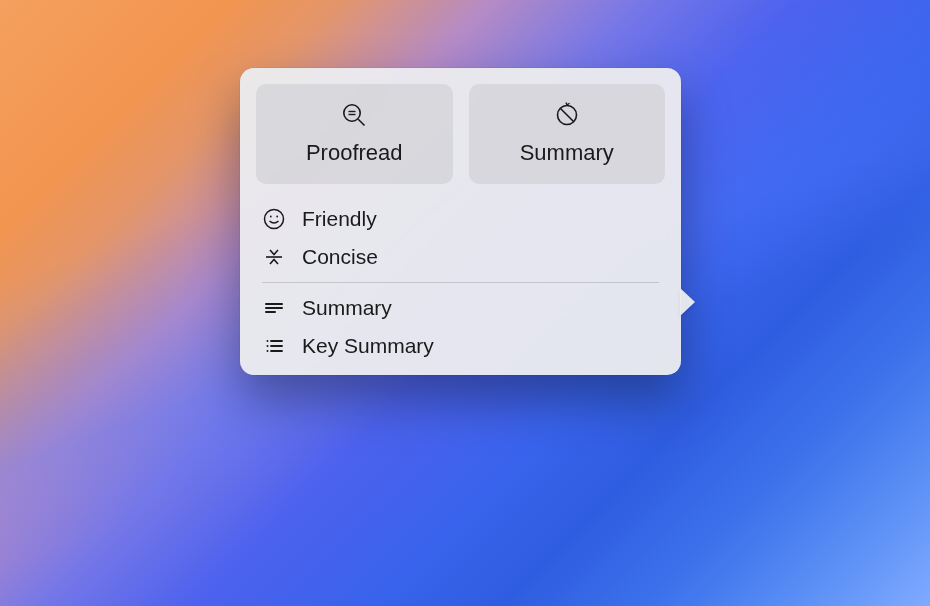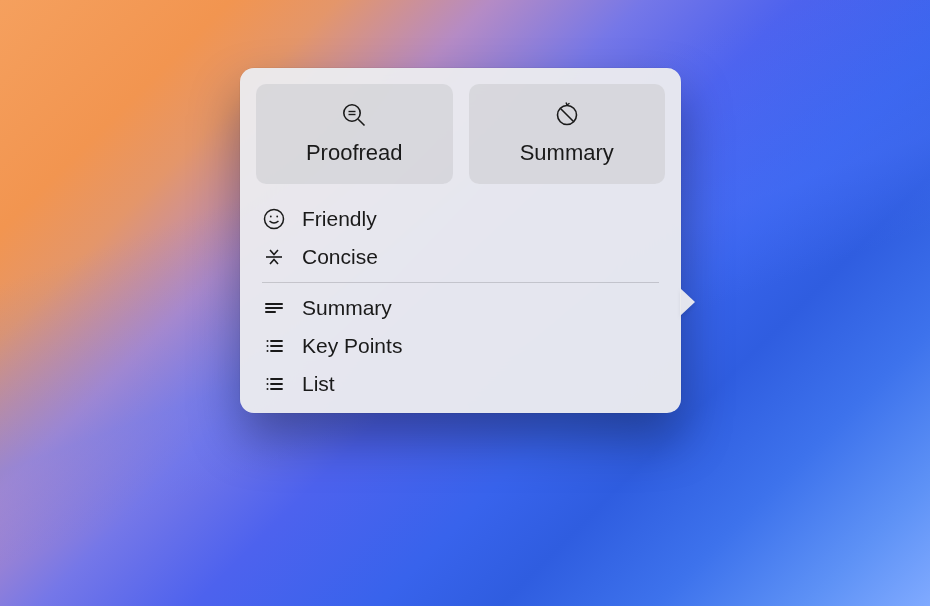--- a/index.html
+++ b/index.html
@@ -201,30 +201,17 @@
       <span class="menu-icon">
         <svg width="22" height="22" viewBox="0 0 22 22" fill="none" stroke="currentColor" stroke-width="1.8" stroke-linecap="round">
           <circle cx="4.5" cy="6" r="1" fill="currentColor" stroke="none"></circle>
           <line x1="8" y1="6" x2="19" y2="6"></line>
           <circle cx="4.5" cy="11" r="1" fill="currentColor" stroke="none"></circle>
           <line x1="8" y1="11" x2="19" y2="11"></line>
           <circle cx="4.5" cy="16" r="1" fill="currentColor" stroke="none"></circle>
           <line x1="8" y1="16" x2="19" y2="16"></line>
         </svg>
       </span>
-      <span class="menu-label">Key Points</span>
-    </li>
-    <li class="menu-item">
-      <span class="menu-icon">
-        <svg width="22" height="22" viewBox="0 0 22 22" fill="none" stroke="currentColor" stroke-width="1.8" stroke-linecap="round">
-          <circle cx="4.5" cy="6" r="1" fill="currentColor" stroke="none"></circle>
-          <line x1="8" y1="6" x2="19" y2="6"></line>
-          <circle cx="4.5" cy="11" r="1" fill="currentColor" stroke="none"></circle>
-          <line x1="8" y1="11" x2="19" y2="11"></line>
-          <circle cx="4.5" cy="16" r="1" fill="currentColor" stroke="none"></circle>
-          <line x1="8" y1="16" x2="19" y2="16"></line>
-        </svg>
-      </span>
-      <span class="menu-label">List</span>
+      <span class="menu-label">Key Summary</span>
     </li>
   </ul>
 
 </div>
 
 </body></html>

